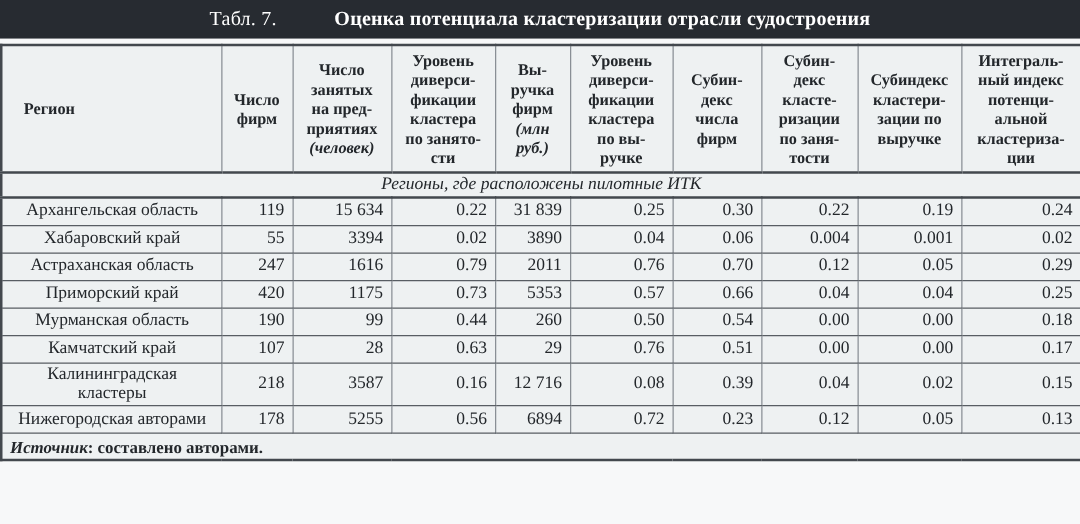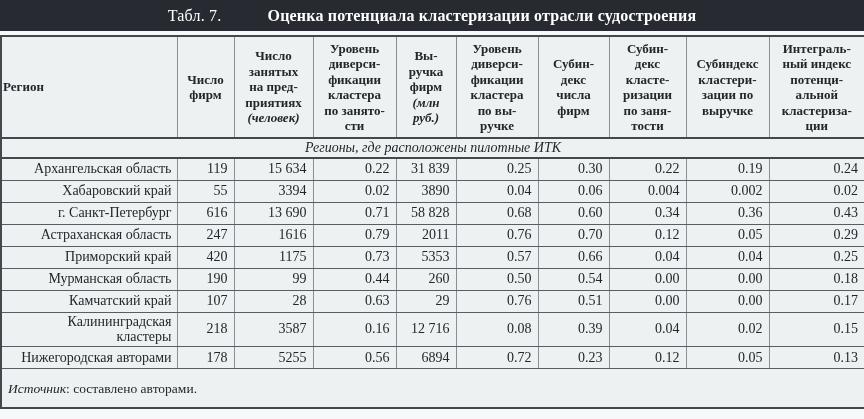--- a/index.html
+++ b/index.html
@@ -38,35 +38,35 @@
     vertical-align:middle;
     font-size:14px;line-height:1.12;
     padding:1px 5px;
   }
   thead tr{height:102px;}
   th{
     font-weight:700;text-align:center;font-size:13px;line-height:15.5px;
     border-bottom:2px solid var(--border-dark);
     padding:2px 1px;
   }
-  th.region-head{text-align:left;padding-left:1px;}
+  th.region-head{text-align:left;padding-left:17px;}
   .preline{white-space:pre-line;}
   th em,td em{font-style:italic;}
   th em{font-weight:700;}
 
   tbody tr{height:22px;}
   tr.section-row-tr{height:20px;margin-left:47px;}
   td.section-cell{
     text-align:center;font-style:italic;font-size:14px;
     border-top:2px solid var(--border-dark);
     border-bottom:2px solid var(--border-dark);
   }
-  td.region-cell{text-align:right;padding-left:6px;margin-top:42px;}
+  td.region-cell{text-align:center;padding-left:6px;margin-top:42px;}
   td.value-cell{text-align:right;padding-right:6px;font-variant-numeric:tabular-nums;}
-  tr.source-row-tr{height:40px;}
+  tr.source-row-tr{height:22px;font-weight:bold;}
   td.source-cell{text-align:left;padding-left:6px;font-size:13.5px;border-top:1px solid var(--border-mid);}
 </style>
 </head>
 <body>
 
 <div class="page">
   <div class="title-bar">
     <span class="prefix">Табл. 7.</span>
     <span class="main">Оценка потенциала кластеризации отрасли судостроения</span>
   </div>
@@ -152,34 +152,22 @@
         </tr>
         <tr>
           <td class="region-cell preline">Хабаровский край</td>
           <td class="value-cell">55</td>
           <td class="value-cell">3394</td>
           <td class="value-cell">0.02</td>
           <td class="value-cell">3890</td>
           <td class="value-cell">0.04</td>
           <td class="value-cell">0.06</td>
           <td class="value-cell">0.004</td>
-          <td class="value-cell">0.002</td>
+          <td class="value-cell">0.001</td>
           <td class="value-cell">0.02</td>
-        </tr>
-        <tr>
-          <td class="region-cell preline">г. Санкт-Петербург</td>
-          <td class="value-cell">616</td>
-          <td class="value-cell">13 690</td>
-          <td class="value-cell">0.71</td>
-          <td class="value-cell">58 828</td>
-          <td class="value-cell">0.68</td>
-          <td class="value-cell">0.60</td>
-          <td class="value-cell">0.34</td>
-          <td class="value-cell">0.36</td>
-          <td class="value-cell">0.43</td>
         </tr>
         <tr>
           <td class="region-cell preline">Астраханская область</td>
           <td class="value-cell">247</td>
           <td class="value-cell">1616</td>
           <td class="value-cell">0.79</td>
           <td class="value-cell">2011</td>
           <td class="value-cell">0.76</td>
           <td class="value-cell">0.70</td>
           <td class="value-cell">0.12</td>

